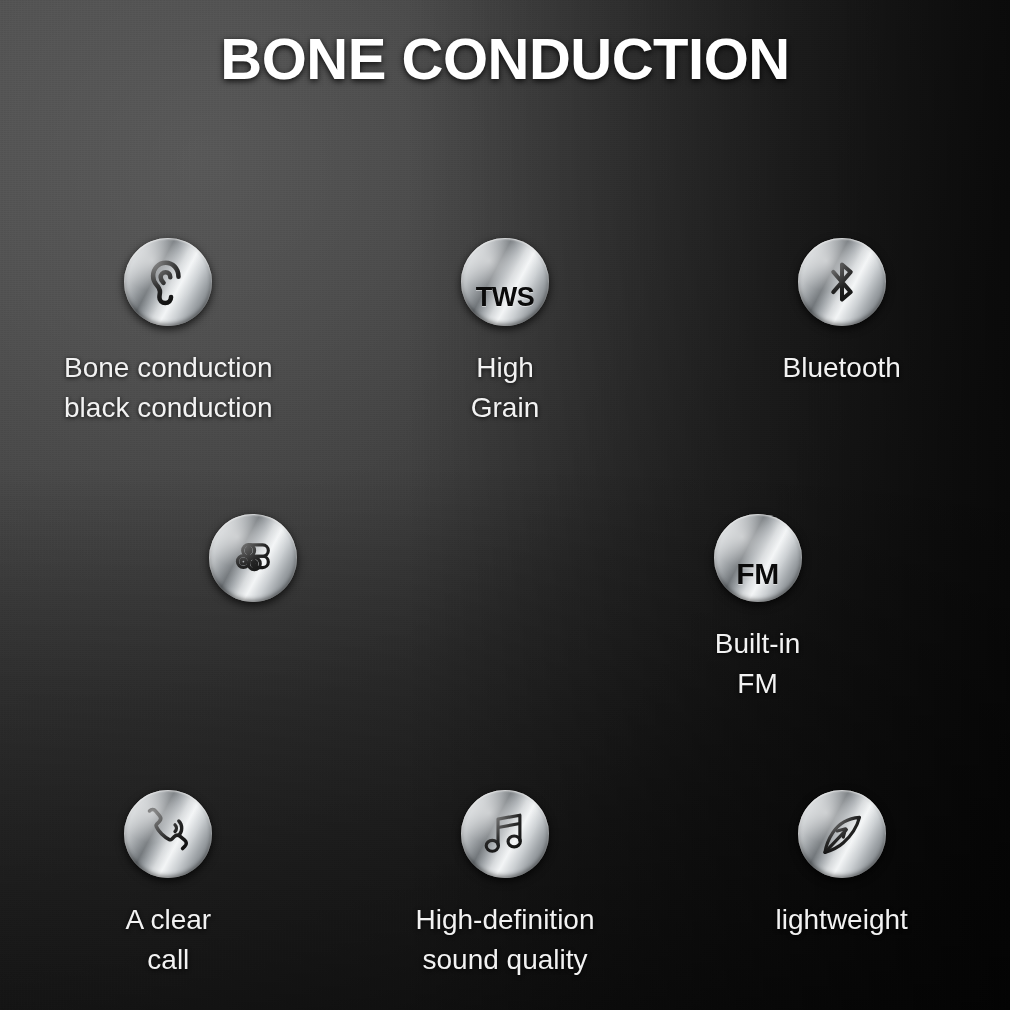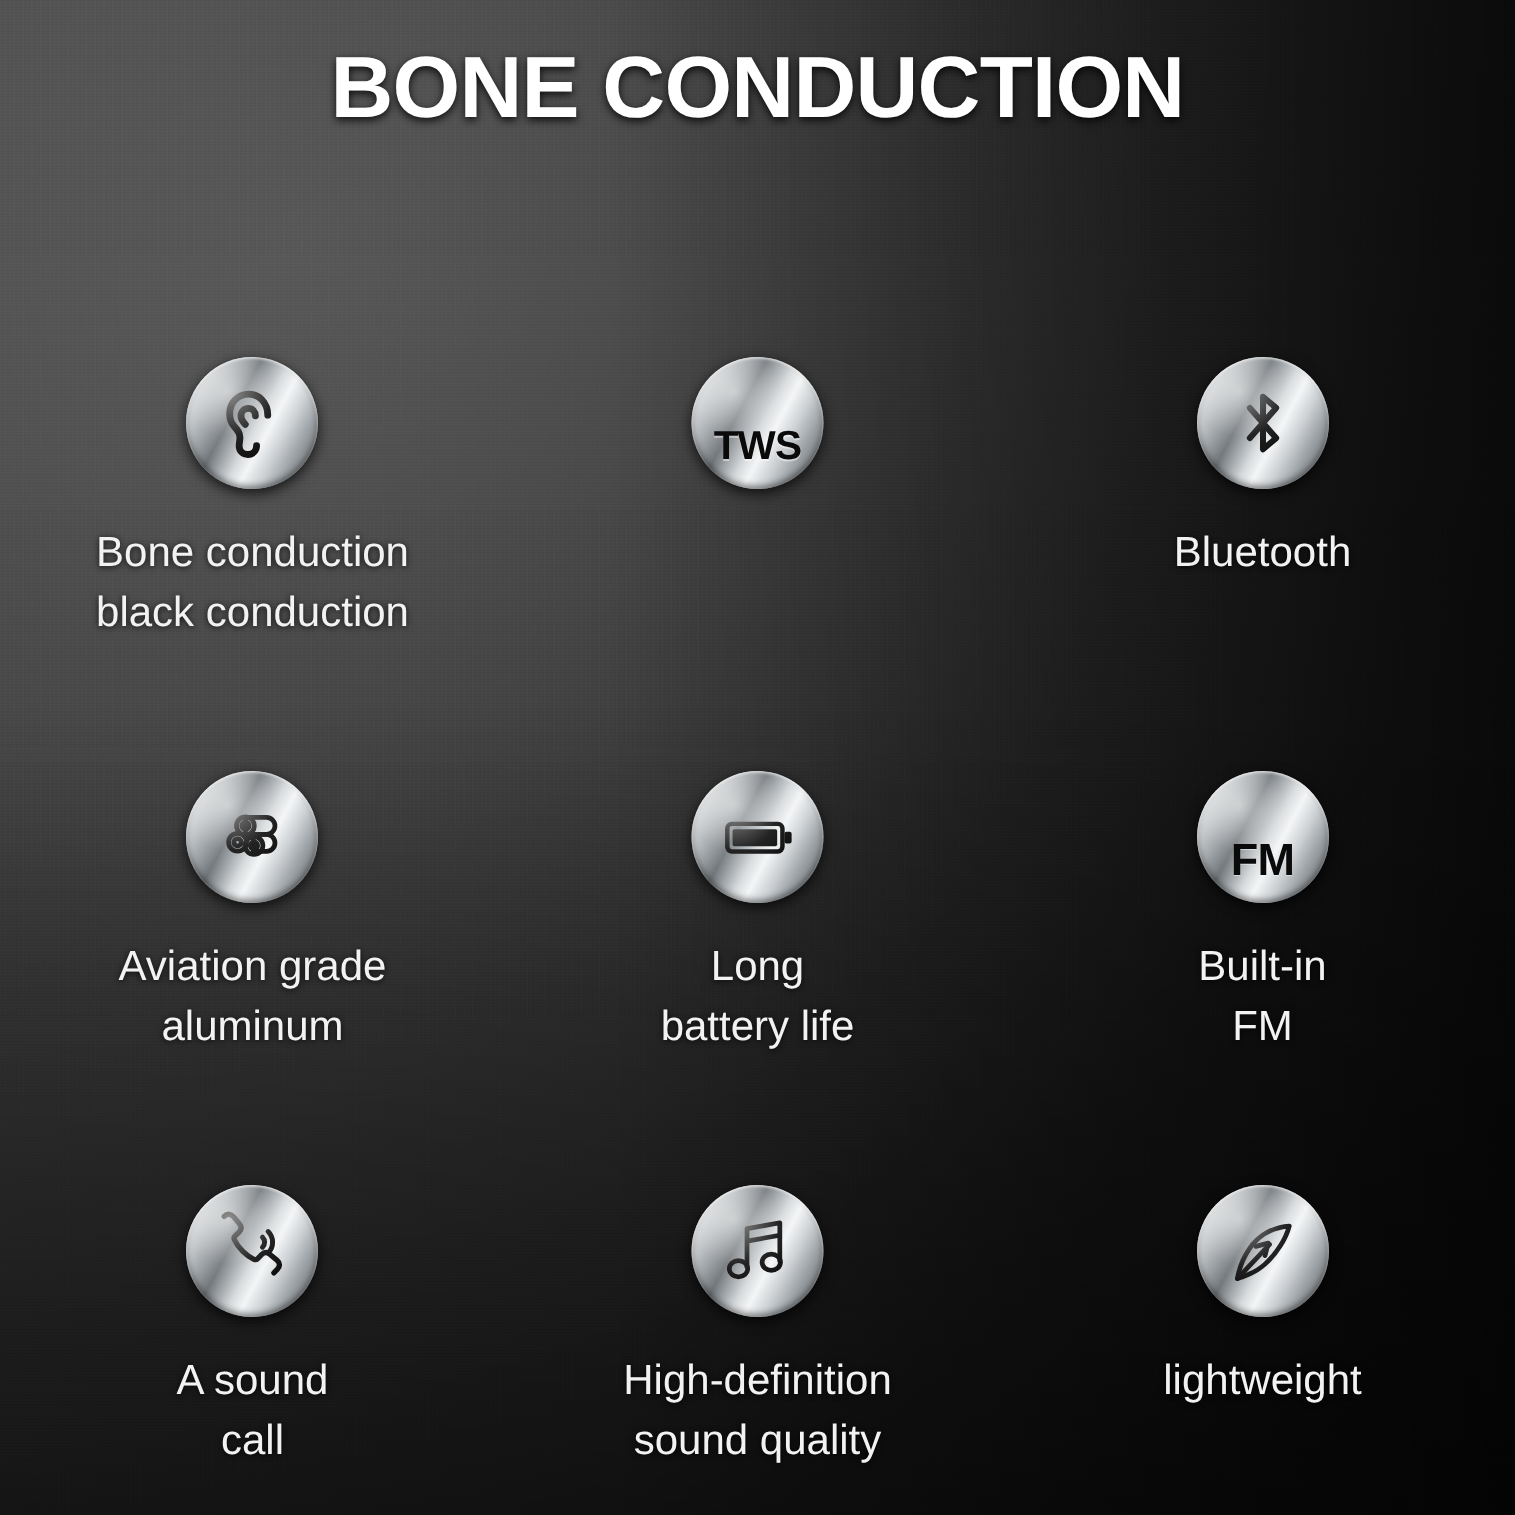--- a/index.html
+++ b/index.html
@@ -203,20 +203,24 @@
             <span class="line">black conduction</span>
           </div>
         </div>
 
         <div class="cell">
           <div class="badge">
             <span class="glyph">
               <span class="glyph-text tws">TWS</span>
             </span>
           </div>
+          <div class="caption">
+            <span class="line">High</span>
+            <span class="line">Grain</span>
+          </div>
         </div>
 
         <div class="cell">
           <div class="badge">
             <span class="glyph">
               <svg viewBox="0 0 64 64" aria-hidden="true">
                 <path d="M22 20.5L42 43.5L32 52V12L42 20.5L22 43.5" fill="none" stroke="#0b0b0b" stroke-width="4.6" stroke-linecap="round" stroke-linejoin="round"></path>
               </svg>
             </span>
           </div>
@@ -242,43 +246,22 @@
                   <circle cx="27" cy="23.5" r="6.8"></circle>
                   <circle cx="27" cy="23.5" r="2.8"></circle>
                   <circle cx="21" cy="36" r="6.8"></circle>
                   <circle cx="21" cy="36" r="2.8"></circle>
                   <circle cx="33.5" cy="38.5" r="6.8"></circle>
                   <circle cx="33.5" cy="38.5" r="2.8"></circle>
                 </g>
               </svg>
             </span>
           </div>
-          <div class="caption">
-            <span class="line">Aviation grade</span>
-            <span class="line">aluminum</span>
-          </div>
-        </div>
-
-        <div class="cell">
-          <div class="badge">
-            <span class="glyph">
-              <svg viewBox="0 0 64 64" aria-hidden="true">
-                <g stroke="#0b0b0b" stroke-width="3.4" stroke-linejoin="round">
-                  <rect x="9" y="22" width="42" height="21" rx="3.5" fill="none"></rect>
-                  <rect x="13" y="26" width="34" height="13" rx="1.5" fill="#0b0b0b" stroke="none"></rect>
-                  <rect x="52.5" y="28" width="5.5" height="9" rx="1.6" fill="#0b0b0b" stroke="none"></rect>
-                </g>
-              </svg>
-            </span>
-          </div>
-          <div class="caption">
-            <span class="line">Long</span>
-            <span class="line">battery life</span>
-          </div>
-        </div>
+        </div>
+
 
         <div class="cell">
           <div class="badge">
             <span class="glyph">
               <span class="glyph-text fm">FM</span>
             </span>
           </div>
           <div class="caption">
             <span class="line">Built-in</span>
             <span class="line">FM</span>
@@ -295,21 +278,21 @@
               <svg viewBox="0 0 64 64" aria-hidden="true">
                 <g fill="none" stroke="#0b0b0b" stroke-linecap="round" stroke-linejoin="round">
                   <path d="M20.5 10.5c2.6-2.6 5.6-2.2 7.6.2l5 6c1.9 2.3 1.6 4.8-.4 6.8l-3.4 3.4c-.9.9-.9 1.8-.4 2.9 1.5 3.3 4 6.6 6.8 9.4 2.8 2.8 6.1 5.3 9.4 6.8 1.1.5 2 .5 2.9-.4l3.4-3.4c2-2 4.5-2.3 6.8-.4l6 5c2.4 2 2.8 5 .2 7.6l-2.8 2.8" stroke-width="4.4" transform="translate(-8,-4) scale(0.92)"></path>
                   <path d="M40 21.5c2.1 2.1 2.1 5.5 0 7.6" stroke-width="3.8"></path>
                   <path d="M44.3 17.2c4.5 4.5 4.5 11.8 0 16.3" stroke-width="3.8"></path>
                 </g>
               </svg>
             </span>
           </div>
           <div class="caption">
-            <span class="line">A sound</span>
+            <span class="line">A clear</span>
             <span class="line">call</span>
           </div>
         </div>
 
         <div class="cell">
           <div class="badge">
             <span class="glyph">
               <svg viewBox="0 0 64 64" aria-hidden="true">
                 <g stroke="#0b0b0b" stroke-width="3.6" fill="none" stroke-linejoin="round">
                   <path d="M24 45V15l25-4.5v30"></path>

